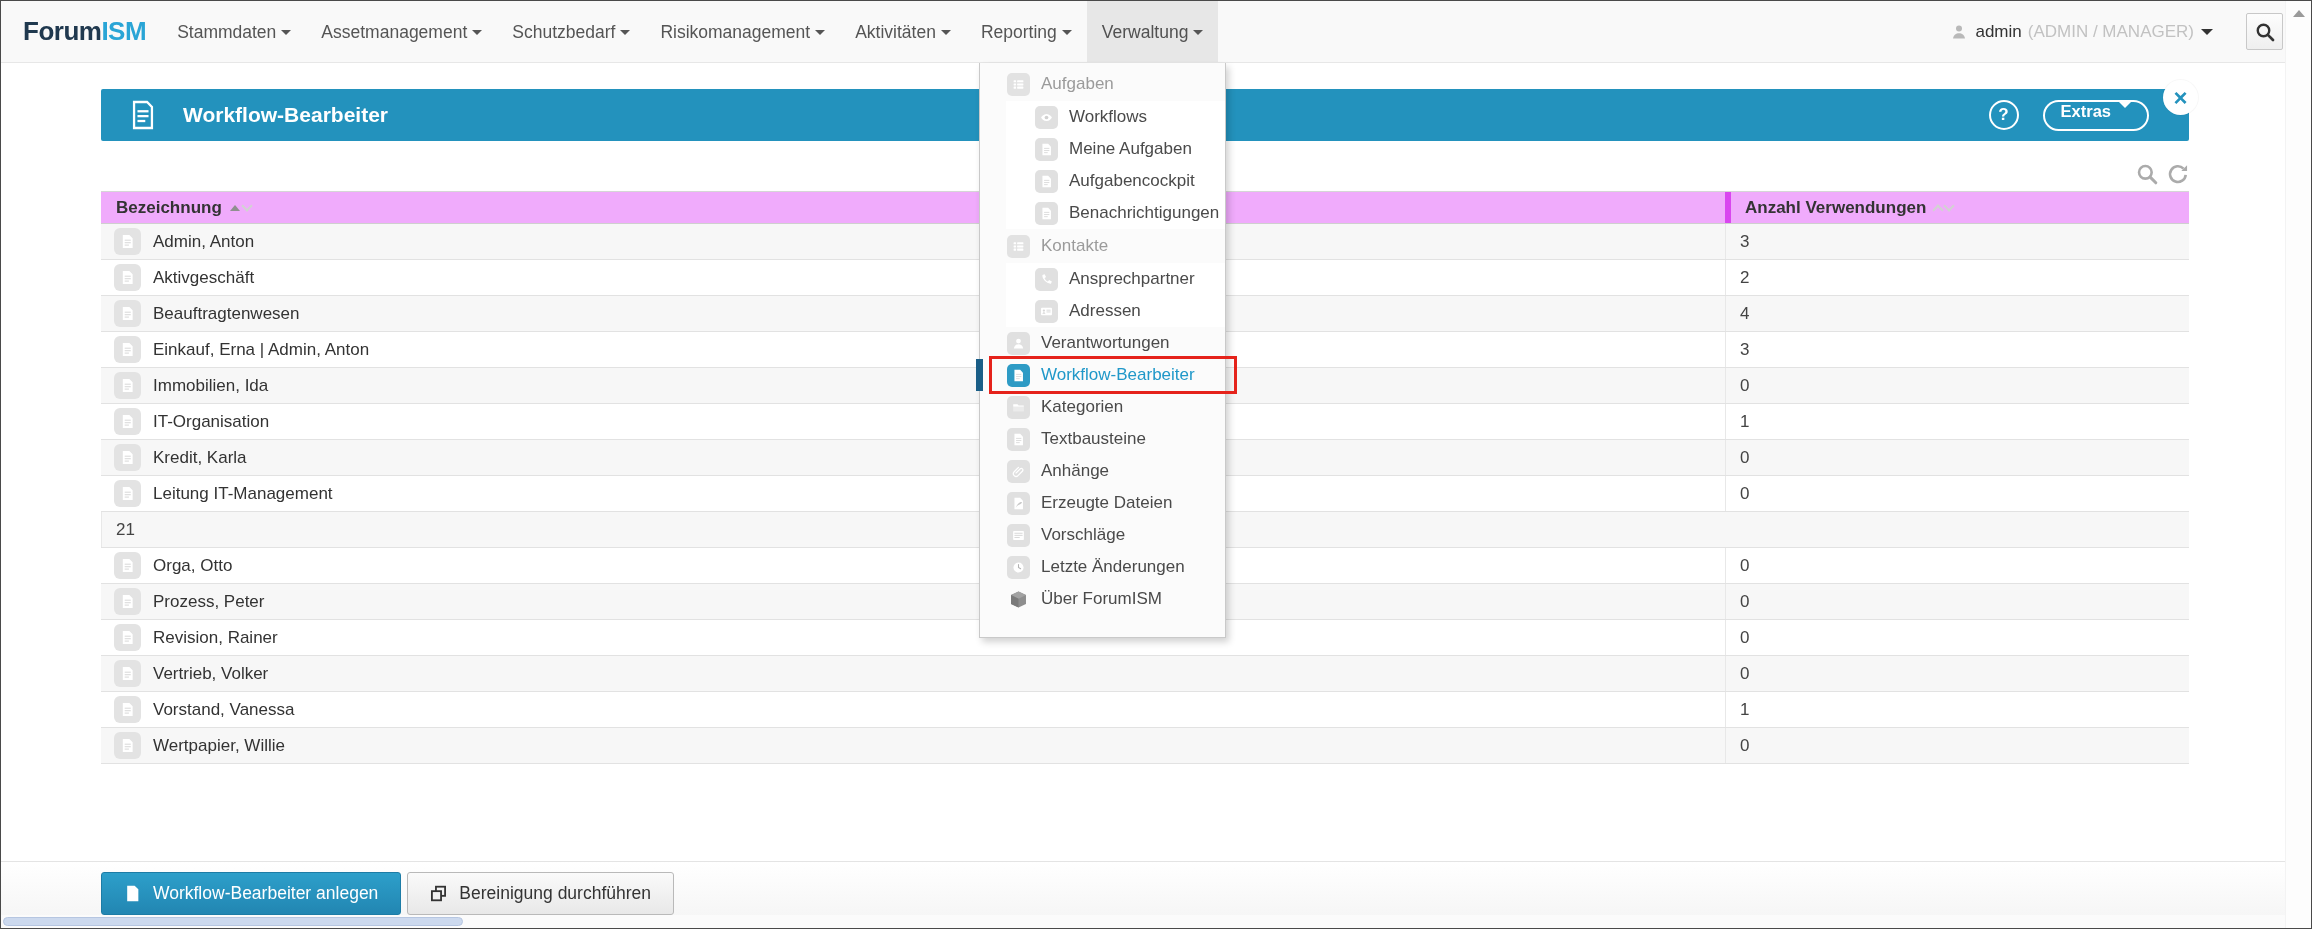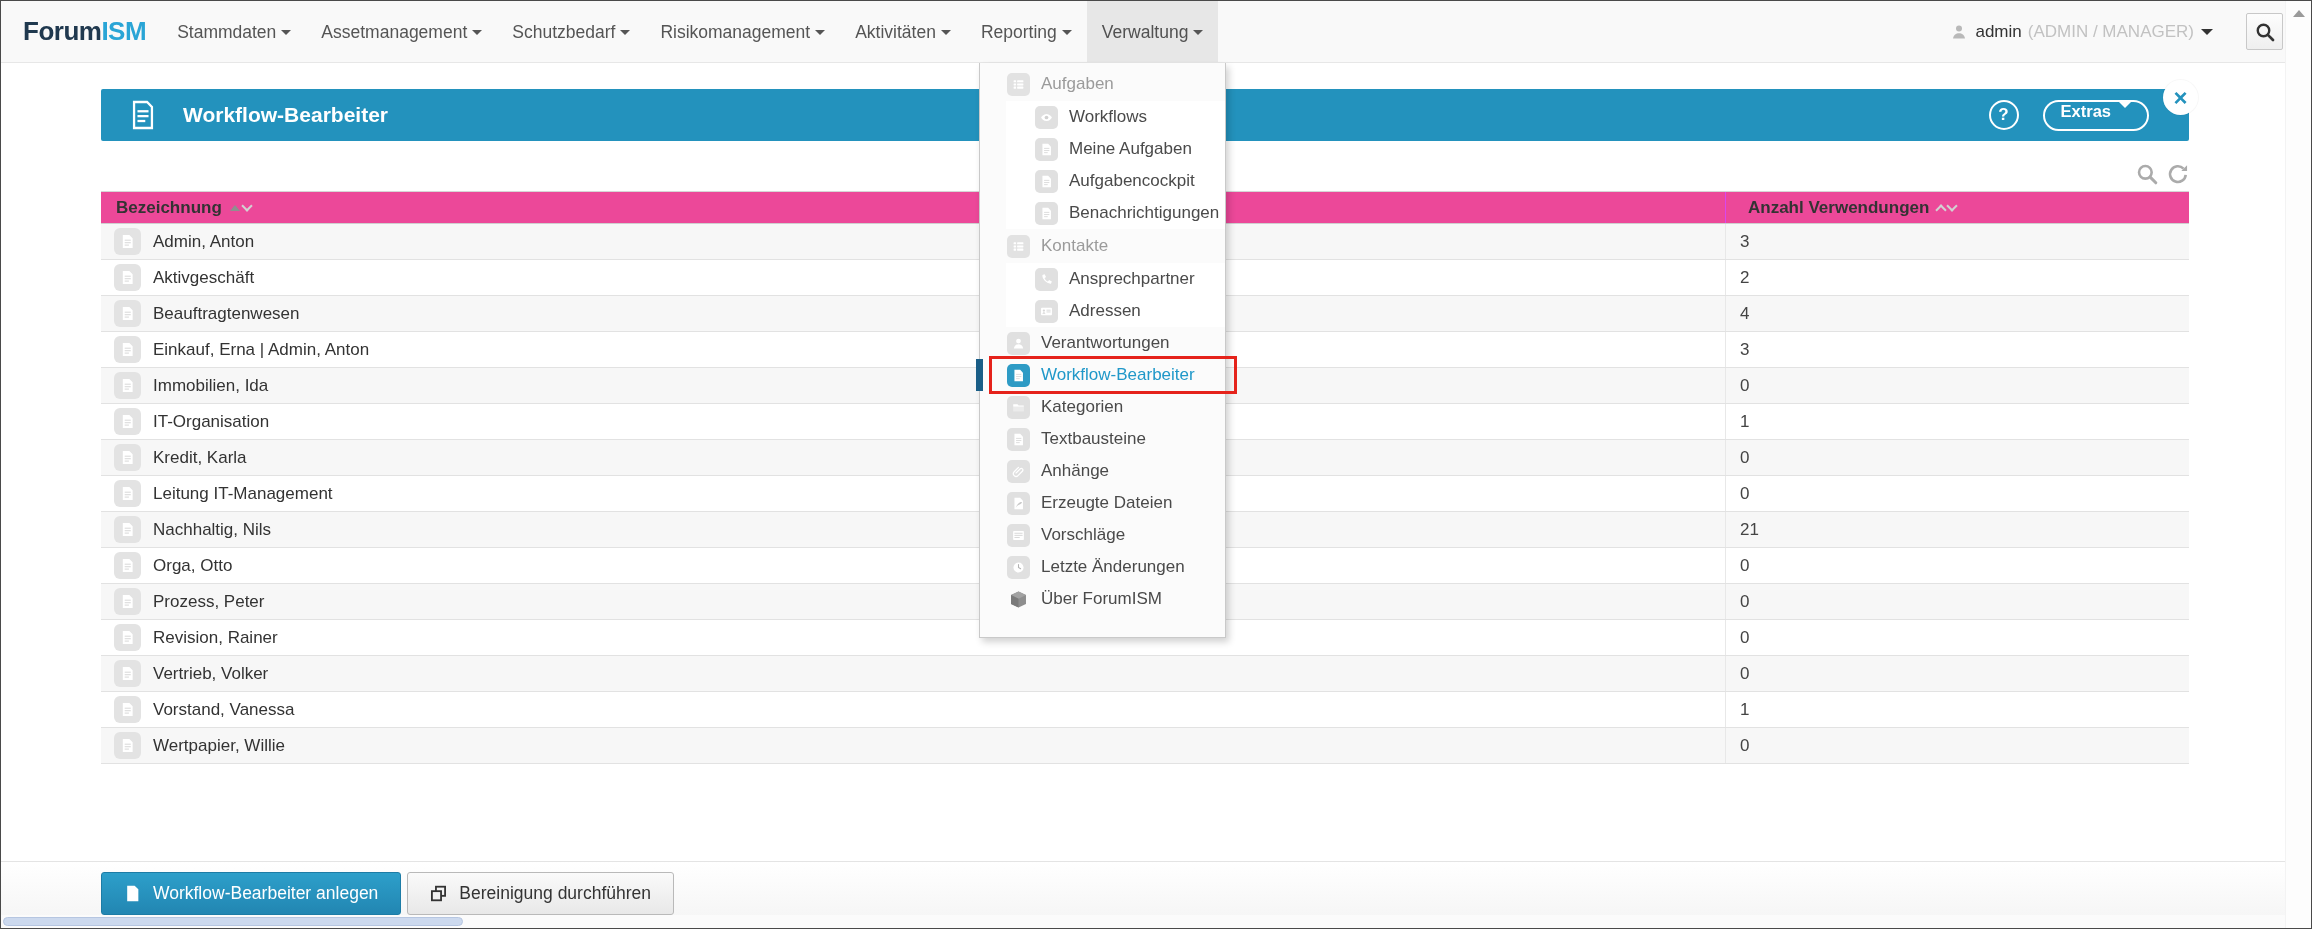--- a/index.html
+++ b/index.html
@@ -37,23 +37,23 @@
   .extras-btn { height:31px; padding:0 16px; border:2px solid #fff; border-radius:16px; display:flex; font-size:16.5px; font-weight:bold; color:#fff; cursor:pointer; }
   .extras-btn .caret { display:inline-block; margin-left:8px; width:0; height:0; border-left:6px solid transparent; border-right:6px solid transparent; border-top:6px solid #fff; }
   .close-btn { position:absolute; left:2062px; top:-9px; width:35px; height:35px; background:#fff; border-radius:50%; display:flex; align-items:center; justify-content:center; color:#2392bd; font-size:24px; font-weight:bold; cursor:pointer; box-shadow:0 0 0 1px rgba(0,0,0,0.03); }
 
   
   .list-tools { position:absolute; left:100px; top:160px; width:2088px; height:26px; display:flex; justify-content:flex-end; align-items:center; gap:9px; color:#ababab; }
   .list-tools svg { width:22px; height:22px; cursor:pointer; }
 
   
   .table { position:absolute; left:100px; top:190px; width:2088px; font-size:17px; color:#333; }
-  .thead { display:grid; grid-template-columns:1624px 1fr; background:#ec4899; border-top:1px solid #d6d6d6; border-bottom:1px solid #cfcfcf; height:33px; font-weight:bold; }
+  .thead { display:grid; grid-template-columns:1624px 1fr; background:#f0abfc; border-top:1px solid #d6d6d6; border-bottom:1px solid #cfcfcf; height:33px; font-weight:bold; }
   .th { display:flex; align-items:center; padding-left:15px; }
-  .th + .th { border-left:1px solid #d946ef; padding-left:22px; }
+  .th + .th { border-left:6px solid #d946ef; padding-left:14px; }
   .sorter { display:inline-flex; align-items:center; margin-left:8px; gap:3px; }
   .tri-up { width:0; height:0; border-left:5px solid transparent; border-right:5px solid transparent; border-bottom:6px solid #8f8f8f; display:none; }
   .chev { width:8px; height:8px; border-right:2px solid #d2d2d2; border-bottom:2px solid #d2d2d2; }
   .chev.up { transform:rotate(-135deg); margin-top:5px; }
   .chev.down { transform:rotate(45deg); margin-top:-3px; }
   .th.sort-asc .tri-up { display:inline-block; }
   .trow { display:grid; grid-template-columns:1624px 1fr; height:36px; border-bottom:1px solid #e2e2e2; background:#fff; }
   .rows .trow:nth-of-type(odd) { background:#f7f7f7; }
   .td { display:flex; align-items:center; }
   .td.name { padding-left:13px; gap:12px; }
@@ -365,28 +365,20 @@
               <svg>
                 <use href="#i-file"></use>
               </svg>
             </span>
             <span>Leitung IT-Management</span>
           </div>
           <div class="td count">0</div>
         </div>
 
         <div class="trow">
-          <div class="td name">
-            <span class="tile">
-              <svg>
-                <use href="#i-file"></use>
-              </svg>
-            </span>
-            <span>Nachhaltig, Nils</span>
-          </div>
           <div class="td count">21</div>
         </div>
 
         <div class="trow">
           <div class="td name">
             <span class="tile">
               <svg>
                 <use href="#i-file"></use>
               </svg>
             </span>

